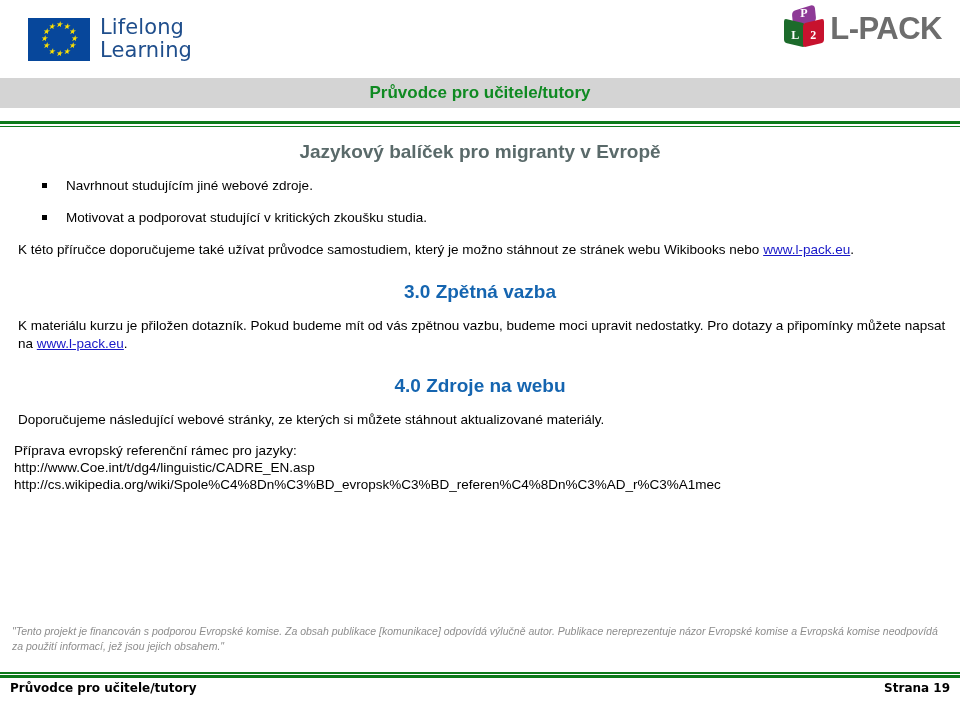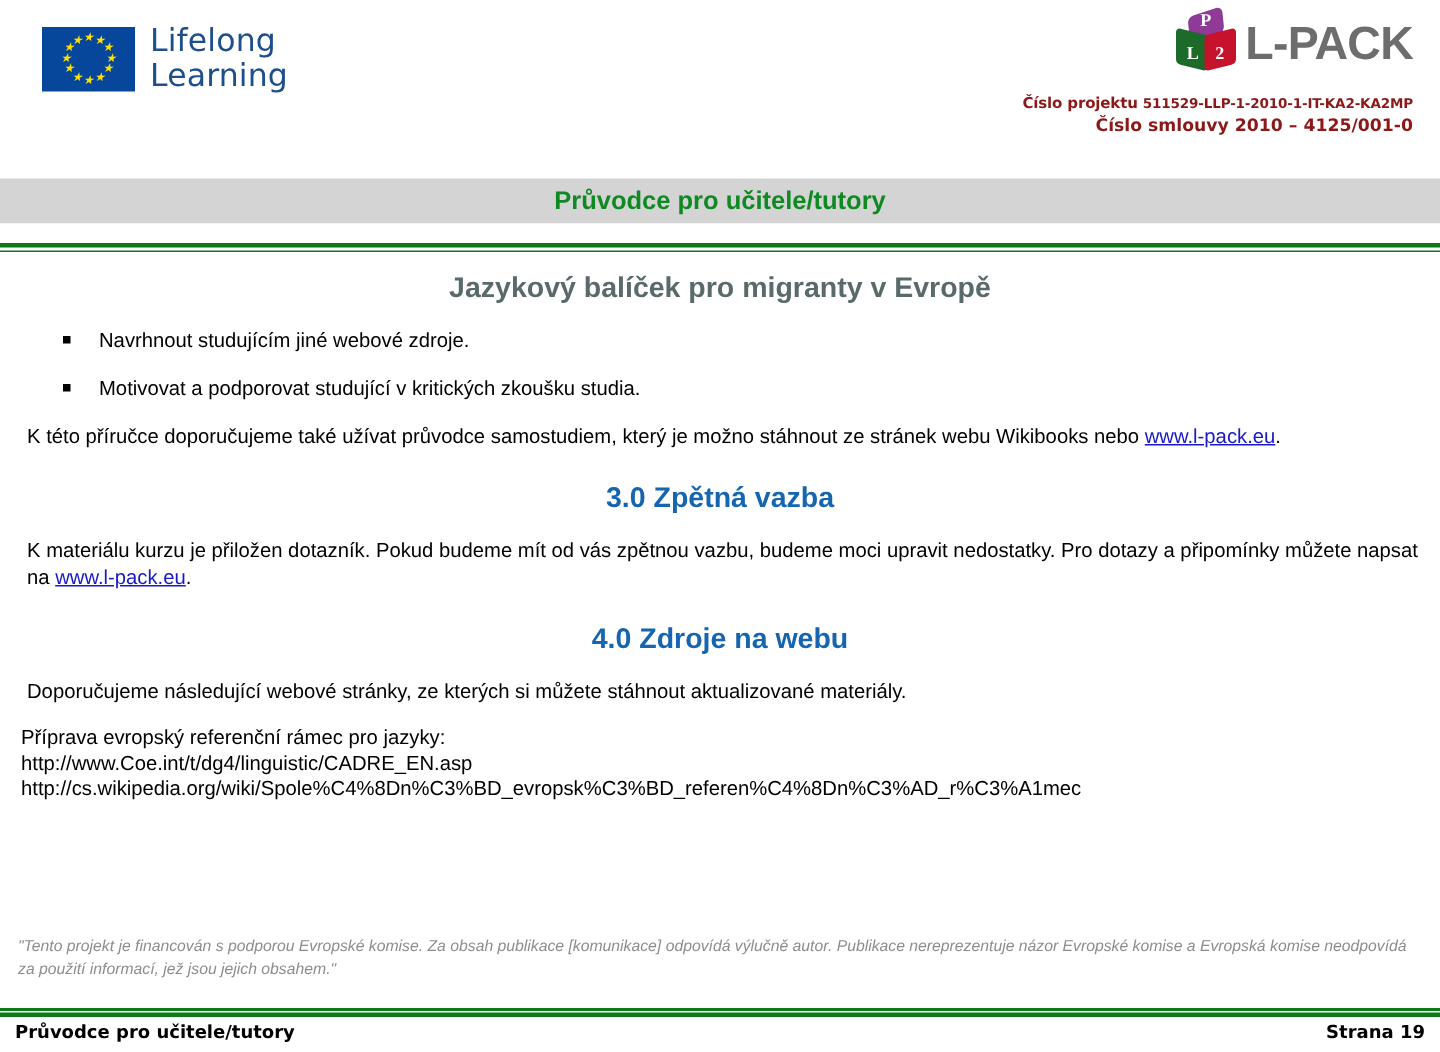--- a/index.html
+++ b/index.html
@@ -7,21 +7,21 @@
     margin: 0; padding: 0;
     width: 960px; height: 701px;
     background: #ffffff;
     font-family: "Liberation Sans", sans-serif;
     color: #000000;
     overflow: hidden;
   }
   .page { position: relative; width: 960px; height: 701px; background:#fff; }
 
   
-  .header { position: relative; height: 119px; }
+  .header { position: relative; height: 78px; }
 
   .eu-logo { position: absolute; left: 28px; top: 16px; display: flex; align-items: center; gap: 10px; }
   .eu-flag {
     width: 62px; height: 43px; background: #07479b; position: relative;
     display: inline-block;
   }
   .eu-star {
     position: absolute; width: 0; height: 0; line-height: 0;
     color: #ffe100; font-size: 8px;
   }
@@ -155,27 +155,20 @@
         <span class="cube">
           <span class="face top2"></span>
           <span class="face left"></span>
           <span class="face right"></span>
           <span class="glyph g-p">P</span>
           <span class="glyph g-l">L</span>
           <span class="glyph g-2">2</span>
         </span>
         <span class="lpack-word">L-PACK</span>
       </div>
-      <div class="proj-lines">
-        <div class="proj-line1">
-          <span>Číslo projektu</span>
-          <span class="num">511529-LLP-1-2010-1-IT-KA2-KA2MP</span>
-        </div>
-        <div class="proj-line2">Číslo smlouvy 2010 – 4125/001-0</div>
-      </div>
     </div>
   </div>
 
   <div class="title-band">
     <span class="title">Průvodce pro učitele/tutory</span>
   </div>
   <div class="rule-gap"></div>
   <div class="green-rule"></div>
   <div class="green-rule-thin"></div>
 

